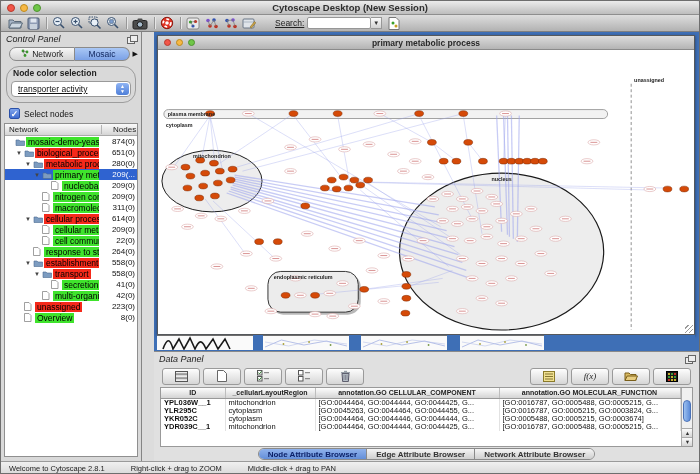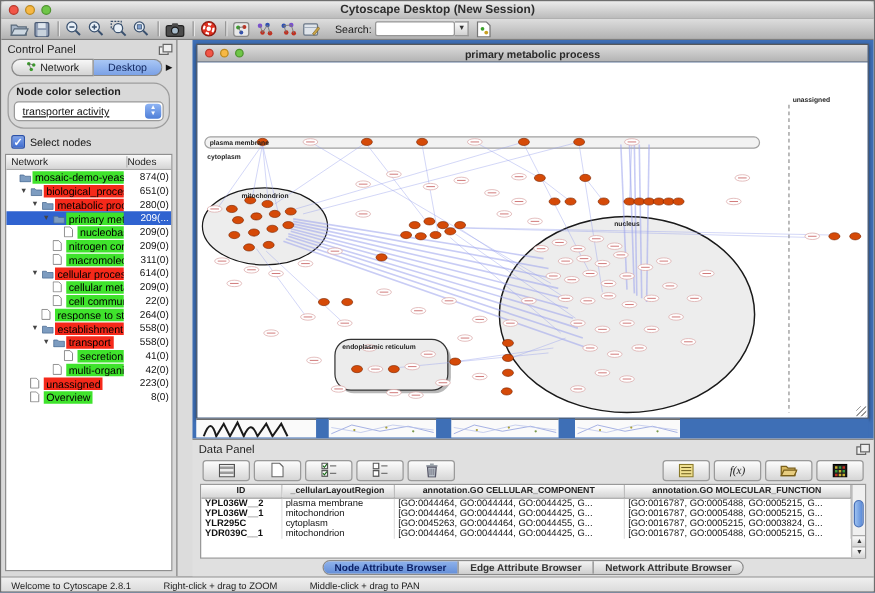--- a/index.html
+++ b/index.html
@@ -12,52 +12,52 @@
   .light { width: 8px; height: 8px; border-radius: 50%; }
   .light.red { background: #f25648; border: 1px solid #b8392c; }
   .light.yellow { background: #f7b844; border: 1px solid #bd8a1e; }
   .light.green { background: #6fc648; border: 1px solid #4f9430; }
   .win-title { position: absolute; left: 0; right: 0; text-align: center; font-size: 9.5px; font-weight: bold; color: #2e2e2e; }
 
   
   .toolbar { height: 17px; background: linear-gradient(#dedede,#b2b2b2); border-bottom: 1px solid #7f7f7f; display: flex; align-items: center; padding-left: 7px; }
   .tbtn { height: 15px; display: flex; align-items: center; justify-content: center; margin-right: 4px; }
   .sep { width: 1px; height: 12px; background: #979797; box-shadow: 1px 0 0 #e6e6e6; margin: 0 5px 0 2px; }
-  .search-label { font-size: 8.5px; color: #222; margin: 0 3px 0 8px; }
+  .search-label { font-size: 8.5px; color: #222; margin: 0 3px 0 15px; text-decoration: underline; }
   .search-input { width: 64px; height: 12px; border: 1px solid #979797; border-radius: 2px; font-size: 8px; padding: 0 3px; font-family: "Liberation Sans", sans-serif; }
   .search-drop { width: 11px; height: 12px; border: 1px solid #979797; border-left: none; background: linear-gradient(#fbfbfb,#d2d2d2); font-size: 6px; line-height: 11px; text-align: center; color: #333; }
 
   
   .main { display: flex; height: 429px; }
   .control-panel { width: 141px; border-right: 1px solid #858585; background: #d9d9d9; display: flex; flex-direction: column; }
   .right-col { flex: 1; display: flex; flex-direction: column; min-width: 0; padding-left: 12px; }
 
   
-  .panel-header { height: 13px; display: flex; align-items: center; padding: 0 5px; font-size: 9px; color: #1d1d1d; position: relative; }
+  .panel-header { height: 13px; display: flex; align-items: center; padding: 0 5px; font-size: 9px; color: #1d1d1d; position: relative; font-style: italic; }
   .float-icon { margin-left: auto; width: 9px; height: 8px; position: relative; }
   .float-icon::before, .float-icon::after { content: ""; position: absolute; border: 1px solid #666; background: #eee; width: 6px; height: 5px; }
   .float-icon::before { left: 0; top: 2px; }
   .float-icon::after { left: 3px; top: 0; }
   .cp-tabs { display: flex; align-items: center; padding: 2px 3px 2px 8px; height: 18px; }
   .cp-tab { height: 14px; border: 1px solid #8a8a8a; font-size: 8.5px; color: #222; display: flex; align-items: center; justify-content: center; gap: 3px; background: linear-gradient(#f7f7f7,#d3d3d3); padding: 0 4px; }
   .cp-tab.first { border-radius: 7px 0 0 7px; flex: 1.25; }
   .cp-tab.second { border-radius: 0 7px 7px 0; border-left: none; flex: 1; }
   .cp-tab.selected { background: linear-gradient(#a9c7f5,#7ba1e6); color: #10265e; }
   .tab-arrow { font-size: 7px; color: #111; margin-left: 3px; }
   .groupbox { margin: 3px 5px 2px; border: 1px solid #9d9d9d; border-radius: 13px; padding: 2px 4px 5px; }
   .groupbox .legend { font-size: 8.5px; font-weight: bold; color: #222; margin: -1px 0 3px 2px; }
   .combo { position: relative; height: 16px; border: 1px solid #9a9a9a; border-radius: 4px; background: #fff; font-size: 8.5px; line-height: 14px; padding-left: 6px; color: #111; text-decoration: underline; }
   .stepper { position: absolute; right: 1px; top: 1px; width: 13px; height: 12px; border-radius: 3px; background: linear-gradient(#8fb4f4,#4f7fd8); color: #fff; display: flex; flex-direction: column; align-items: center; justify-content: center; }
   .stepper span { font-size: 5px; line-height: 5px; }
   .checkbox-row { display: flex; align-items: center; gap: 4px; padding: 3px 8px 4px; font-size: 8.5px; color: #111; }
   .cb { width: 11px; height: 11px; border-radius: 2px; border: 1px solid #2a50a8; background: linear-gradient(#7fa4ec,#3f6cd0); color: #fff; font-size: 9px; line-height: 10px; text-align: center; font-weight: bold; }
   .tree-wrap { flex: 1; margin: 0 3px 4px; border: 1px solid #8f8f8f; background: #fff; display: flex; flex-direction: column; overflow: hidden; }
   .tree-header { height: 12px; display: flex; background: linear-gradient(#fafafa,#d5d5d5); border-bottom: 1px solid #aaa; font-size: 8px; color: #222; align-items: center; }
   .th1 { flex: 1; padding-left: 4px; }
-  .th2 { width: 36px; border-left: 1px solid #b5b5b5; padding-left: 0; }
+  .th2 { width: 36px; border-left: 1px solid #b5b5b5; padding-left: 11px; }
   .tree { flex: 1; overflow: hidden; }
   .tree-row { height: 11px; display: flex; align-items: center; position: relative; font-size: 8.5px; padding-right: 38px; }
   .tree-row.sel { background: #2f63d0; }
   .tree-row .ind { flex: none; }
   .tri { flex: none; width: 8px; font-size: 6px; color: #444; line-height: 8px; }
   .ticon { flex: none; width: 11px; display: flex; align-items: center; }
   .lbl { white-space: nowrap; overflow: hidden; color: #000; padding: 0 2px; line-height: 10px; }
   .lbl.green { background: #3fe32c; }
   .lbl.red { background: #f5291a; }
   .cnt { position: absolute; right: 2px; font-size: 8px; color: #111; }
@@ -241,21 +241,21 @@
           <span><svg width="8" height="8">
                 <circle cx="2" cy="2" r="1.4" fill="#3aa02a"></circle>
                 <circle cx="6" cy="3" r="1.4" fill="#3aa02a"></circle>
                 <circle cx="4" cy="6.5" r="1.4" fill="#3aa02a"></circle>
                 <line x1="2" y1="2" x2="6" y2="3" stroke="#555" stroke-width=".5"></line>
                 <line x1="4" y1="6.5" x2="2" y2="2" stroke="#555" stroke-width=".5"></line>
               </svg></span>
           <span>Network</span>
         </div>
         <div class="cp-tab second selected">
-          <span>Desktop</span>
+          <span>Mosaic</span>
         </div>
         <span class="tab-arrow">▶</span>
       </div>
       <div class="groupbox">
         <div class="legend">Node color selection</div>
         <div class="combo">
           <span>transporter activity</span>
           <span class="stepper">
               <span>▲</span>
               <span>▼</span>
@@ -871,36 +871,36 @@
               <thead>
                 <tr>
                   <th>ID</th>
                   <th>_cellularLayoutRegion</th>
                   <th>annotation.GO CELLULAR_COMPONENT</th>
                   <th>annotation.GO MOLECULAR_FUNCTION</th>
                 </tr>
               </thead>
               <tbody>
                 <tr>
-                  <td class="c0">YPL036W__2</td>
-                  <td>plasma membrane</td>
-                  <td>[GO:0044464, GO:0044444, GO:0044425, G...</td>
-                  <td>[GO:0016787, GO:0005488, GO:0005215, G...</td>
-                </tr>
-                <tr>
                   <td class="c0">YPL036W__1</td>
                   <td>mitochondrion</td>
                   <td>[GO:0044464, GO:0044444, GO:0044425, G...</td>
                   <td>[GO:0016787, GO:0005488, GO:0005215, G...</td>
                 </tr>
                 <tr>
                   <td class="c0">YLR295C</td>
                   <td>cytoplasm</td>
                   <td>[GO:0045263, GO:0044464, GO:0044455, G...</td>
                   <td>[GO:0016787, GO:0005215, GO:0003824, G...</td>
+                </tr>
+                <tr>
+                  <td class="c0">YKR052C</td>
+                  <td>cytoplasm</td>
+                  <td>[GO:0044464, GO:0044446, GO:0044444, G...</td>
+                  <td>[GO:0005488, GO:0005215, GO:0003674]</td>
                 </tr>
                 <tr>
                   <td class="c0">YDR039C__1</td>
                   <td>mitochondrion</td>
                   <td>[GO:0044464, GO:0044444, GO:0044425, G...</td>
                   <td>[GO:0016787, GO:0005488, GO:0005215, G...</td>
                 </tr>
               </tbody>
             </table>
           <div class="vscroll">

